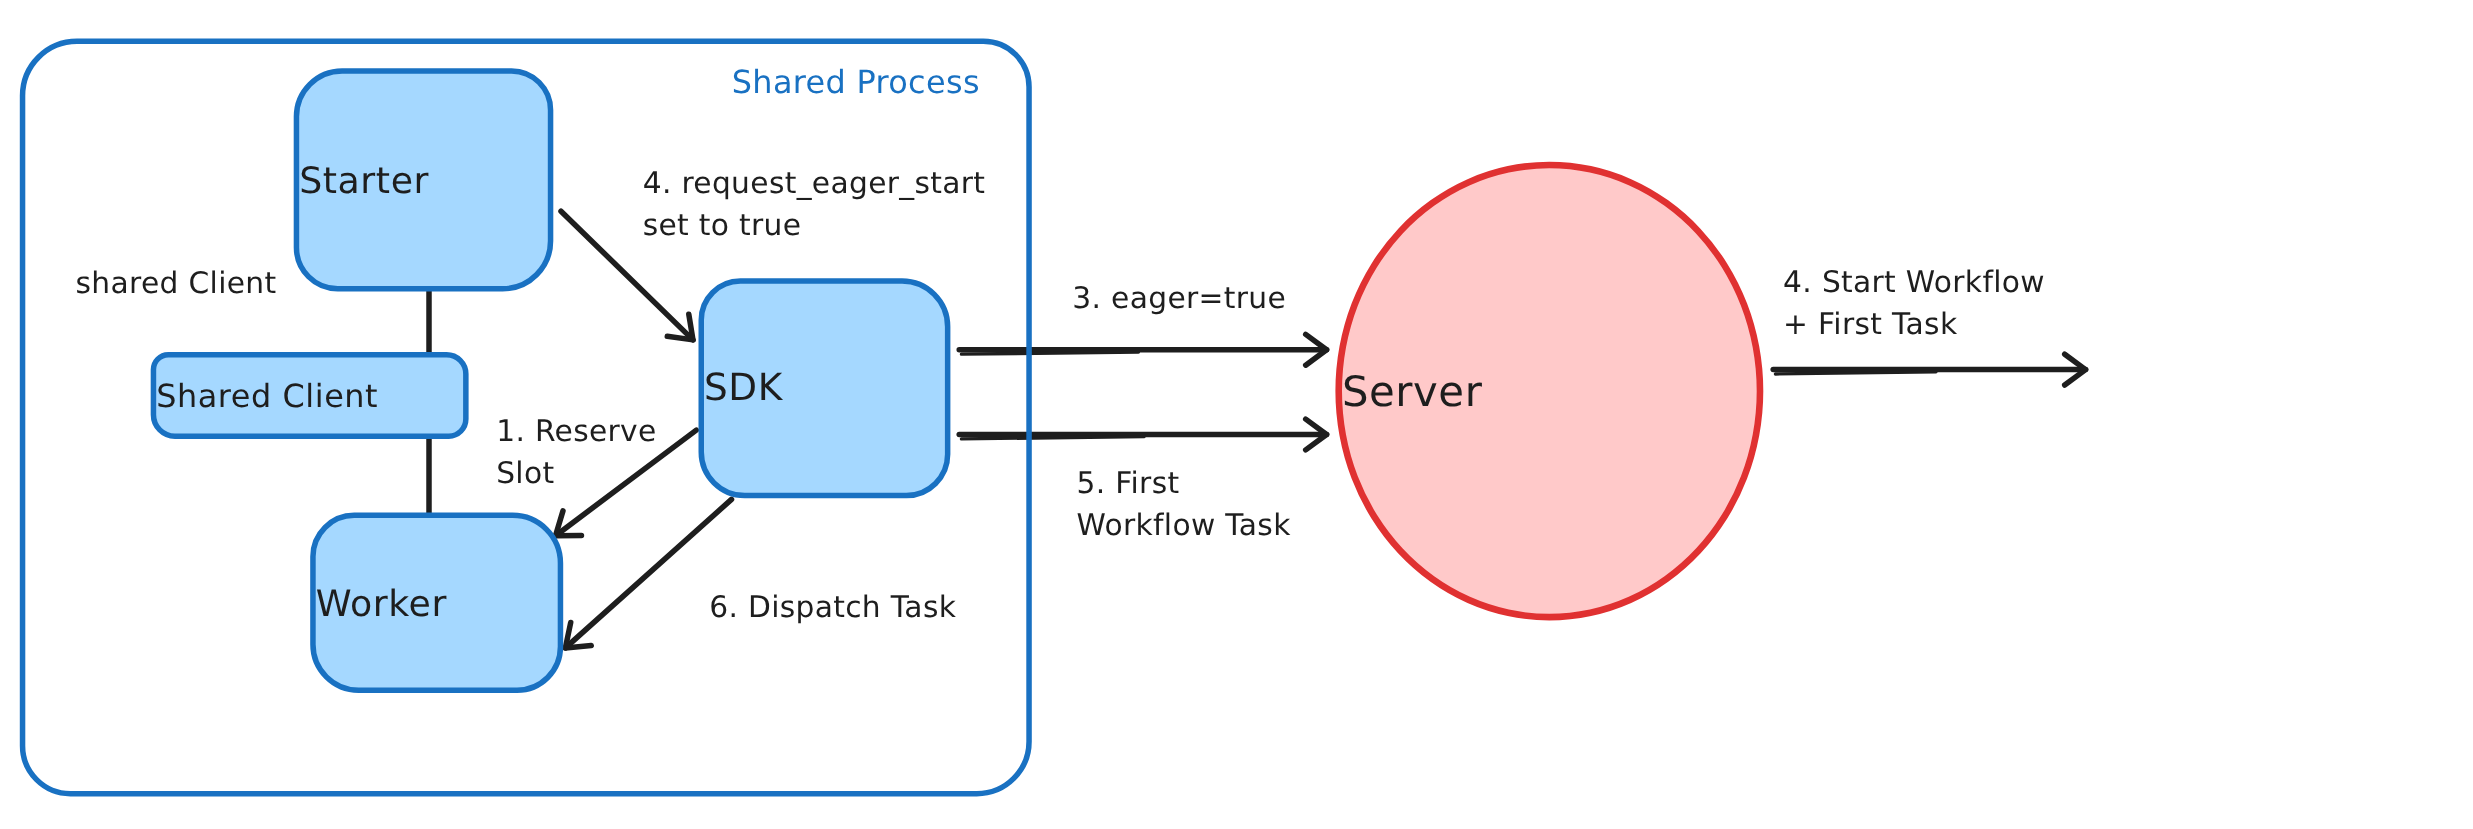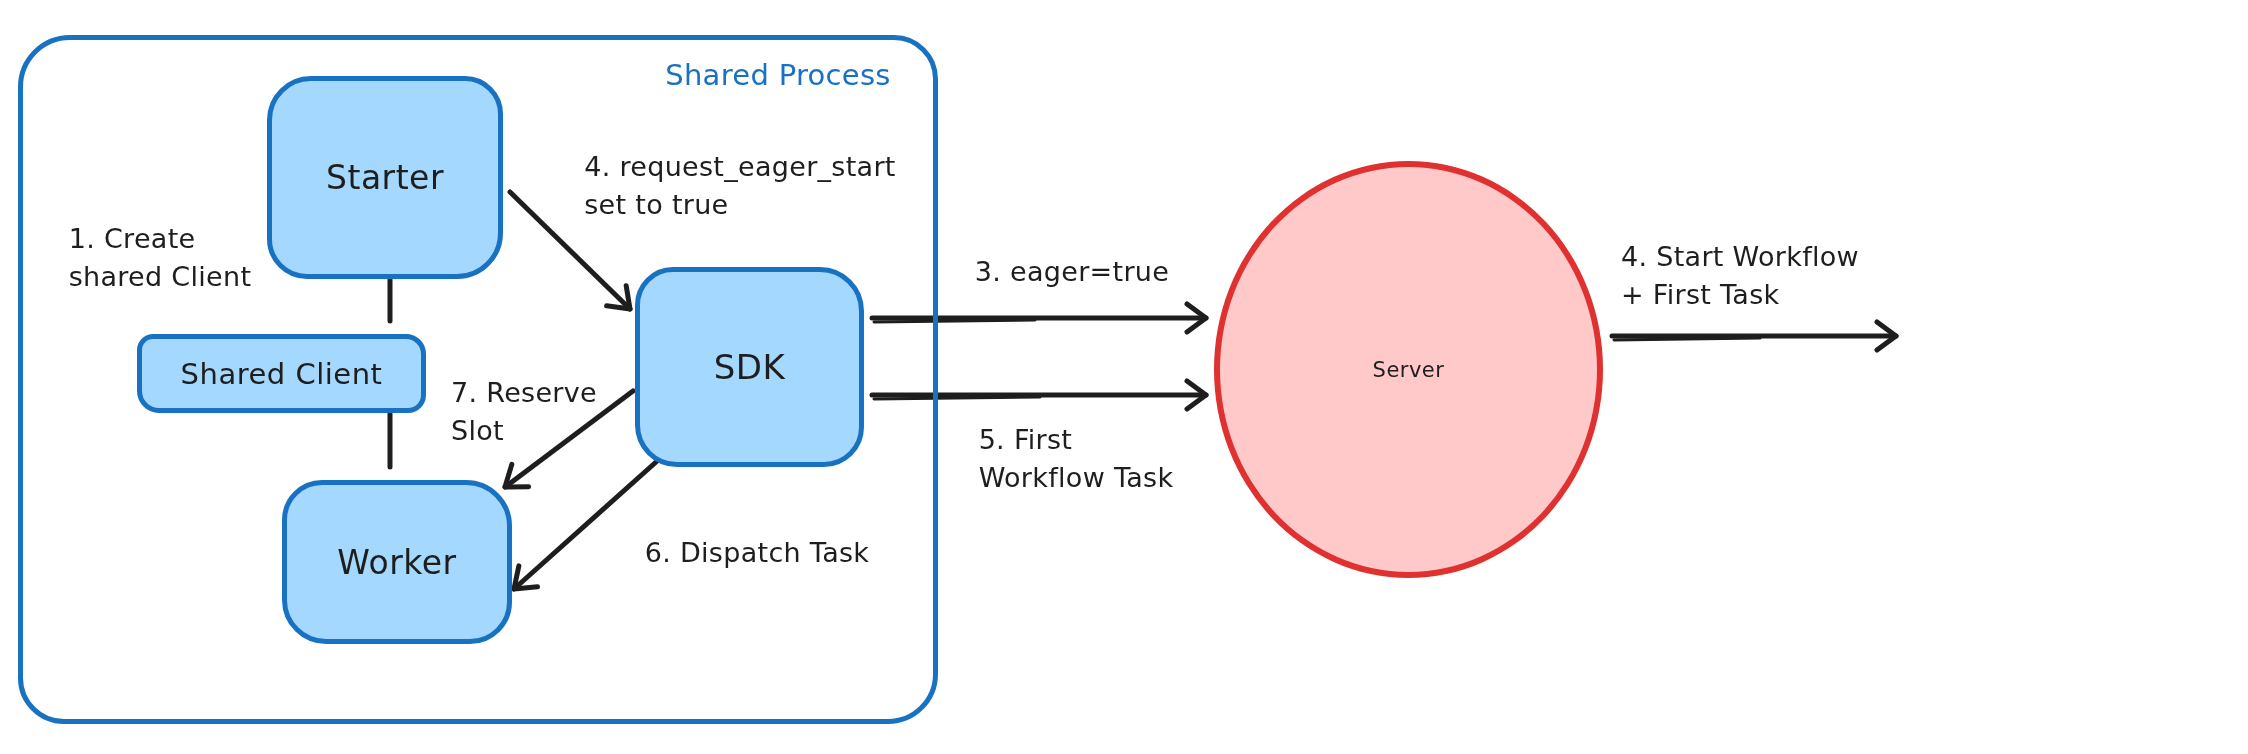--- a/index.html
+++ b/index.html
@@ -27,46 +27,45 @@
     width: 2248px;
     height: 754px;
     pointer-events: none;
   }
   .ink-stroke { stroke: var(--ink, #1e1e1e); }
 
   .node {
     position: absolute;
     display: flex;
     align-items: center;
-    justify-content: center;
+    justify-content: flex-start;
     background: var(--blue-fill);
     border: 5px solid var(--blue-stroke);
     color: var(--ink);
     text-align: center;
     letter-spacing: 0.5px;
-    margin-top: 14px;
   }
   .node.red {
     background: var(--red-fill);
     border-color: var(--red-stroke);
     border-width: 6px;
   }
 
   #container-box {
     position: absolute;
     left: 18px; top: 35px; width: 920px; height: 689px;
     border: 5px solid var(--blue-stroke);
     border-radius: 52px 44px 50px 46px;
     background: transparent;
   }
   #node-starter   { left: 267px;  top: 62px;  width: 236px; height: 203px; border-radius: 44px 38px 46px 40px; font-size: 33px; }
   #node-shared-client { left: 137px; top: 320px; width: 289px; height: 79px; border-radius: 16px 20px 18px 22px; font-size: 29px; }
   #node-worker    { left: 282px;  top: 466px; width: 230px; height: 164px; border-radius: 40px 46px 42px 44px; font-size: 33px; }
   #node-sdk       { left: 635px;  top: 253px; width: 229px; height: 200px; border-radius: 38px 44px 40px 42px; font-size: 34px; }
-  #node-server    { left: 1214px; top: 147px; width: 389px; height: 417px; border-radius: 50%; font-size: 21px; }
+  #node-server    { left: 1214px; top: 147px; width: 389px; height: 417px; border-radius: 50%; font-size: 38px; }
   #node-db        { left: 1903px; top: 192px; width: 311px; height: 338px; border-radius: 58px 62px 56px 60px; font-size: 34px; }
 
   .note {
     position: absolute;
     transform: translate(-50%, -50%);
     font-size: 27px;
     line-height: 1.4;
     white-space: nowrap;
     color: var(--ink);
     letter-spacing: 0.3px;
@@ -125,29 +124,28 @@
     <span>Worker</span>
   </div>
   <div class="node" id="node-sdk">
     <span>SDK</span>
   </div>
   <div class="node red" id="node-server">
     <span>Server</span>
   </div>
 
   <div class="note" id="label-create-shared-client">
-    <span>1. Create</span>
     <span>shared Client</span>
   </div>
   <div class="note" id="label-request-eager-start">
     <span>4. request_eager_start</span>
     <span>set to true</span>
   </div>
   <div class="note" id="label-reserve-slot">
-    <span>7. Reserve</span>
+    <span>1. Reserve</span>
     <span>Slot</span>
   </div>
   <div class="note" id="label-eager-true">
     <span>3. eager=true</span>
   </div>
   <div class="note" id="label-start-workflow">
     <span>4. Start Workflow</span>
     <span>+ First Task</span>
   </div>
   <div class="note" id="label-first-workflow-task">

